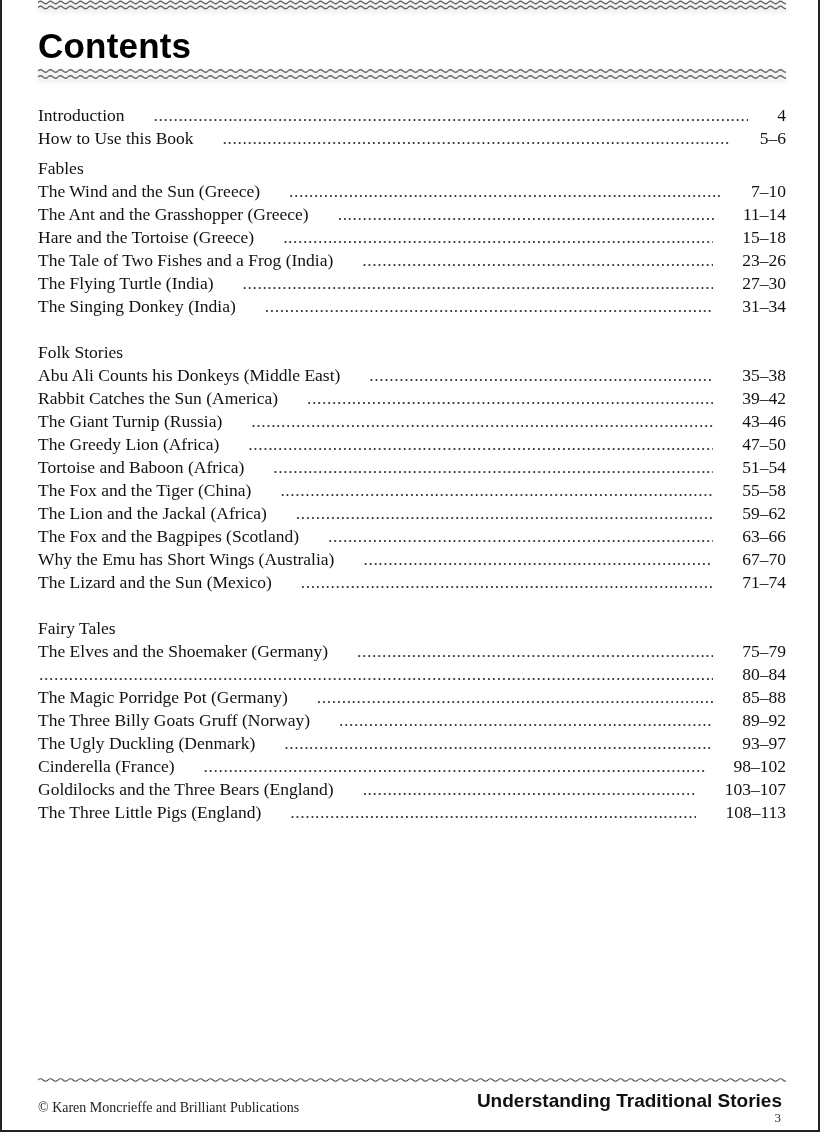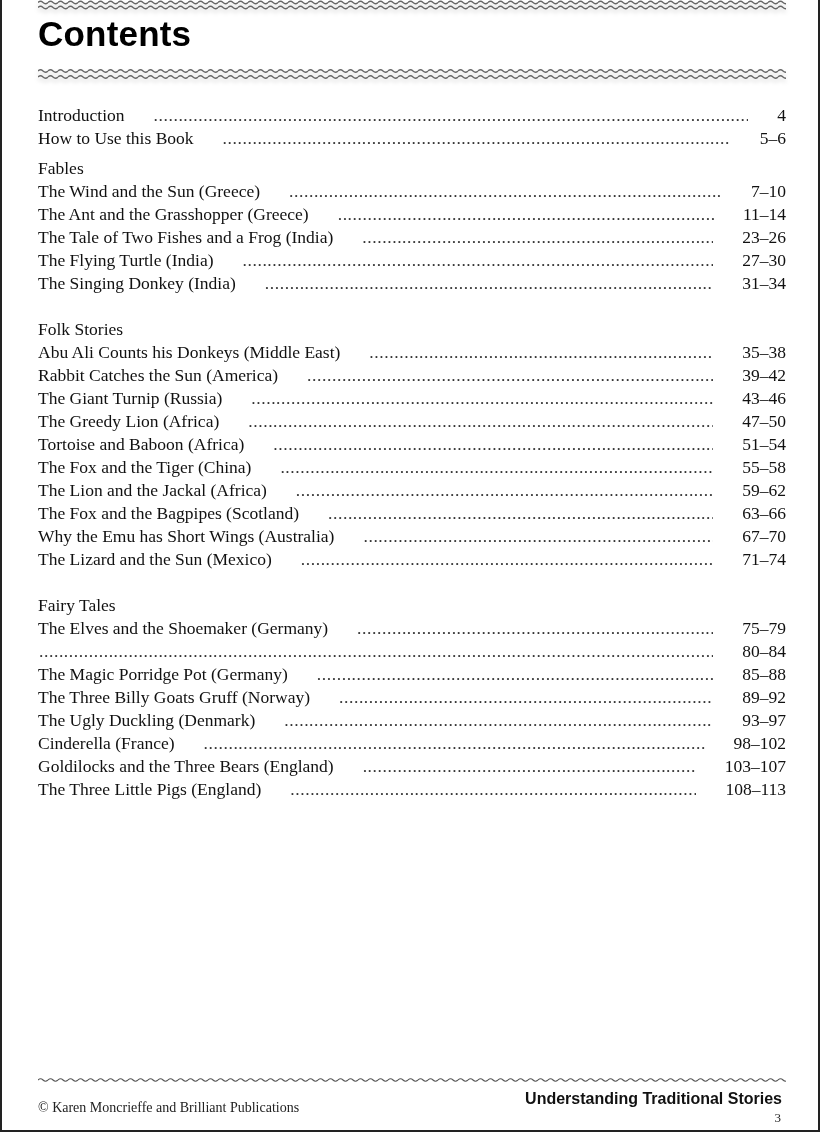--- a/index.html
+++ b/index.html
@@ -9,21 +9,21 @@
       box-sizing: border-box;
       border-left: 2px solid #222; border-right: 2px solid #222; border-bottom: 2px solid #222;
       background: #fff;
     }
     .wave {
       position: absolute; left: 36px; width: 748px; height: 8px;
     }
     .wave svg { display: block; }
     .shadow { filter: drop-shadow(0 3px 2px rgba(0,0,0,0.18)); }
     .title {
-      position: absolute; left: 36px; top: 14px;
+      position: absolute; left: 36px; top: 26px;
       font-family: "Liberation Sans", sans-serif; font-weight: bold;
       font-size: 35px; color: #000; letter-spacing: 0.2px;
     }
     .toc {
       position: absolute; left: 36px; top: 104px; width: 748px;
       font-family: "Liberation Serif", serif; font-size: 17.5px; color: #111;
     }
     .row {
       display: flex; align-items: baseline; height: 23px; line-height: 23px;
       white-space: nowrap;
@@ -43,21 +43,21 @@
     }
     .gap-small { height: 7px; }
     .gap-large { height: 23px; }
     .footer-left {
       position: absolute; left: 36px; top: 1100px;
       font-family: "Liberation Serif", serif; font-size: 14px; color: #222;
     }
     .footer-right {
       position: absolute; right: 36px; top: 1090px;
       font-family: "Liberation Sans", sans-serif; font-weight: bold;
-      font-size: 16px; color: #111; text-align: right;
+      font-size: 19px; color: #111; text-align: right;
     }
     .page-number {
       position: absolute; right: 37px; top: 1110px;
       font-family: "Liberation Serif", serif; font-size: 13px; color: #222;
     }
   </style>
 </head>
 <body>
 
 <div class="page">
@@ -108,20 +108,25 @@
         <span class="label">The Wind and the Sun (Greece)</span>
         <span class="leader"></span>
         <span class="pages">7–10</span>
       </div>
     <div class="row">
         <span class="label">The Ant and the Grasshopper (Greece)</span>
         <span class="leader"></span>
         <span class="pages">11–14</span>
       </div>
     <div class="row">
+        <span class="label">Hare and the Tortoise (Greece) </span>
+        <span class="leader"></span>
+        <span class="pages">15–18</span>
+      </div>
+    <div class="row">
         <span class="label">The Tale of Two Fishes and a Frog (India)</span>
         <span class="leader"></span>
         <span class="pages">23–26</span>
       </div>
     <div class="row">
         <span class="label">The Flying Turtle (India) </span>
         <span class="leader"></span>
         <span class="pages">27–30</span>
       </div>
     <div class="row">

